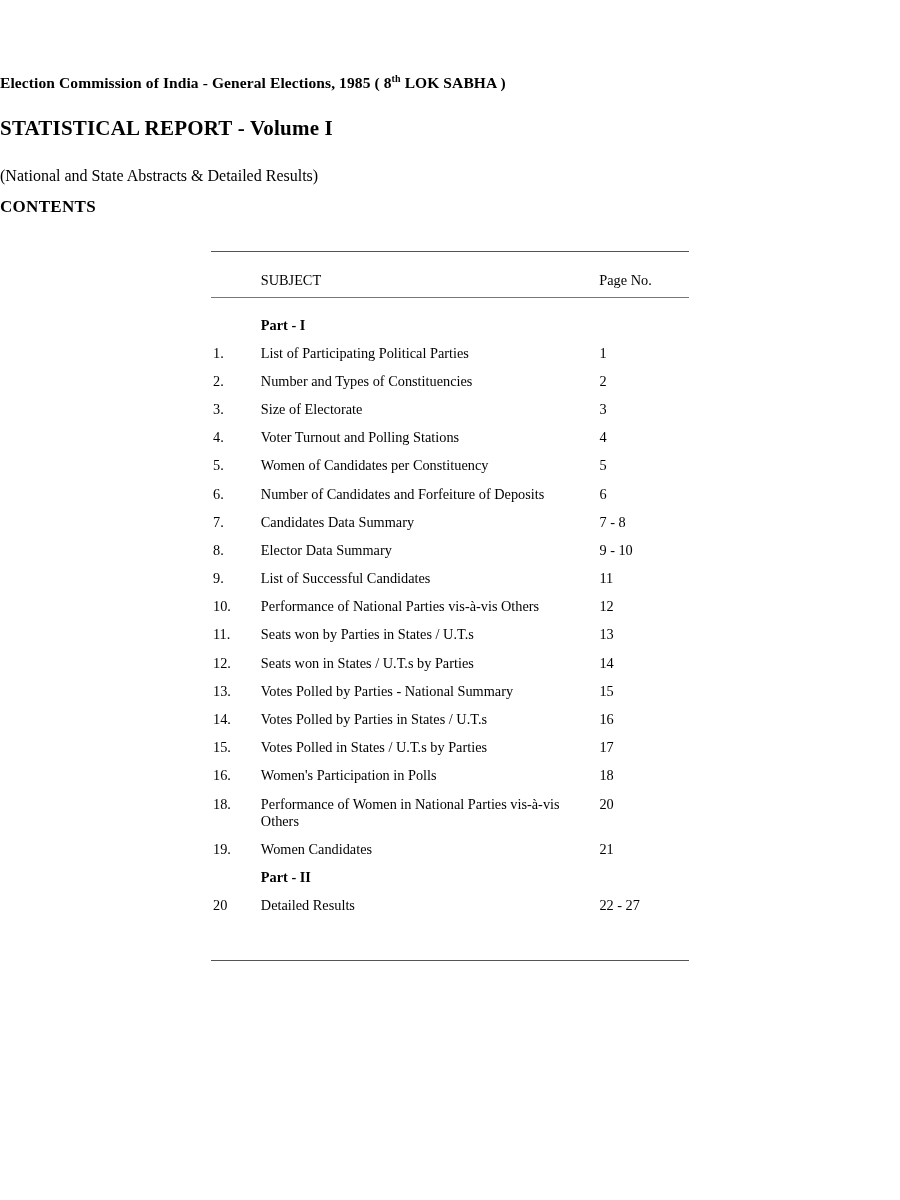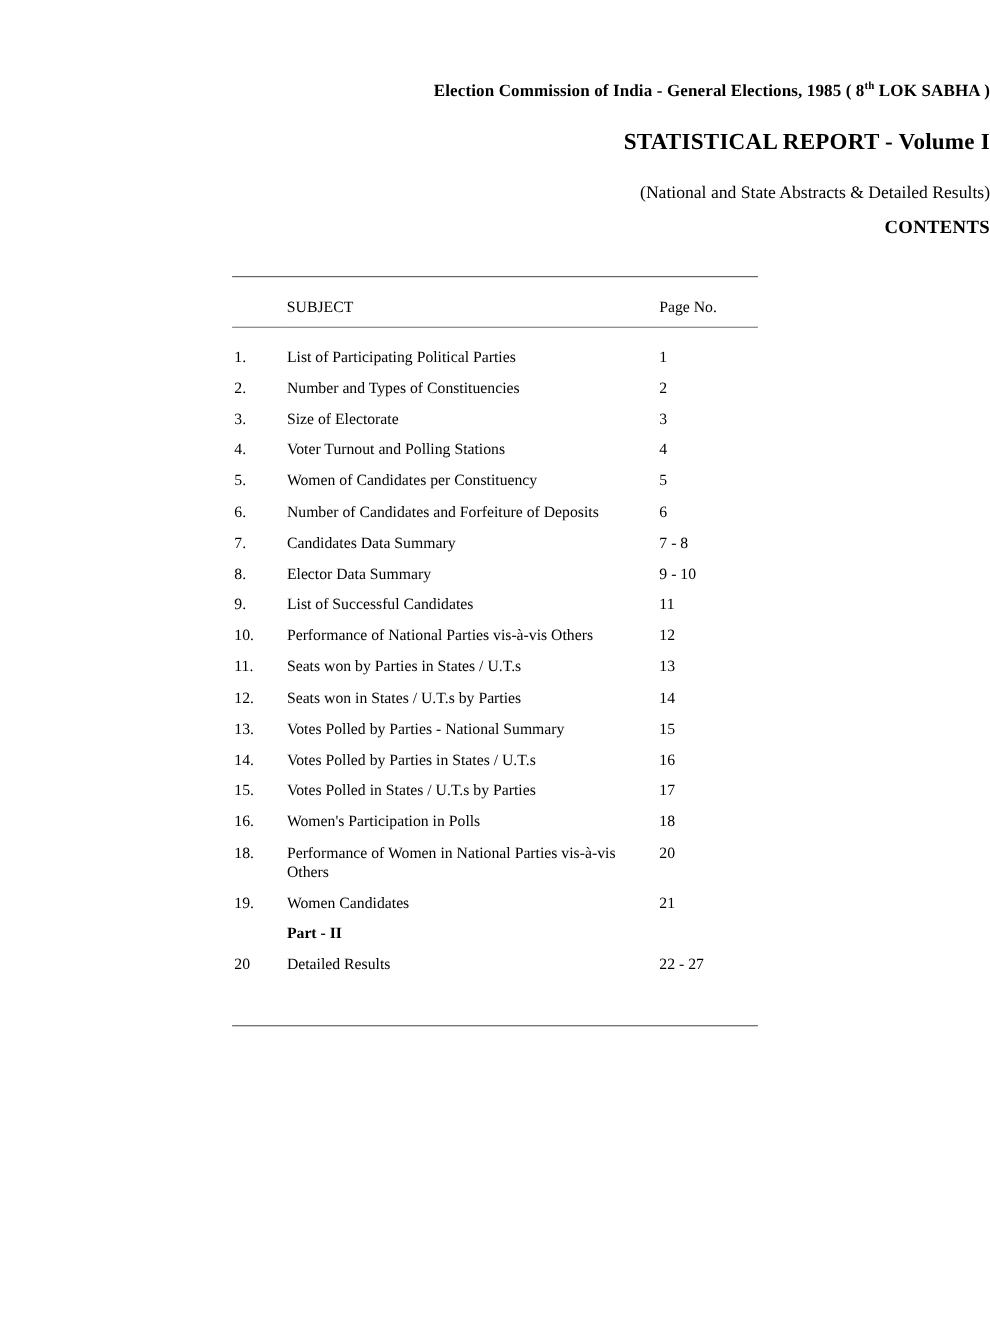--- a/index.html
+++ b/index.html
@@ -14,21 +14,21 @@
     color: #000000;
     position: relative;
   }
   .page {
     width: 900px;
     height: 1200px;
     position: relative;
     box-sizing: border-box;
   }
   .header-block {
-    text-align: right;
+    text-align: left;
     padding-top: 74px;
   }
   .line1 {
     font-size: 15.5px;
     font-weight: bold;
     letter-spacing: 0.1px;
   }
   .line1 sup {
     font-size: 10px;
     vertical-align: super;
@@ -121,20 +121,25 @@
         <tr class="head-row">
           <td class="col-num"></td>
           <td class="col-subj">SUBJECT</td>
           <td class="col-page">Page No.</td>
         </tr>
       </tbody>
     </table>
 
     <table class="toc-table">
       <tbody id="toc-rows">
+          <tr class="part-row">
+            <td class="col-num"></td>
+            <td class="col-subj">Part - I</td>
+            <td class="col-page"></td>
+          </tr>
           <tr class="row">
             <td class="col-num">1.</td>
             <td class="col-subj">List of Participating  Political Parties</td>
             <td class="col-page">1</td>
           </tr>
           <tr class="row">
             <td class="col-num">2.</td>
             <td class="col-subj">Number and Types of Constituencies</td>
             <td class="col-page">2</td>
           </tr>

